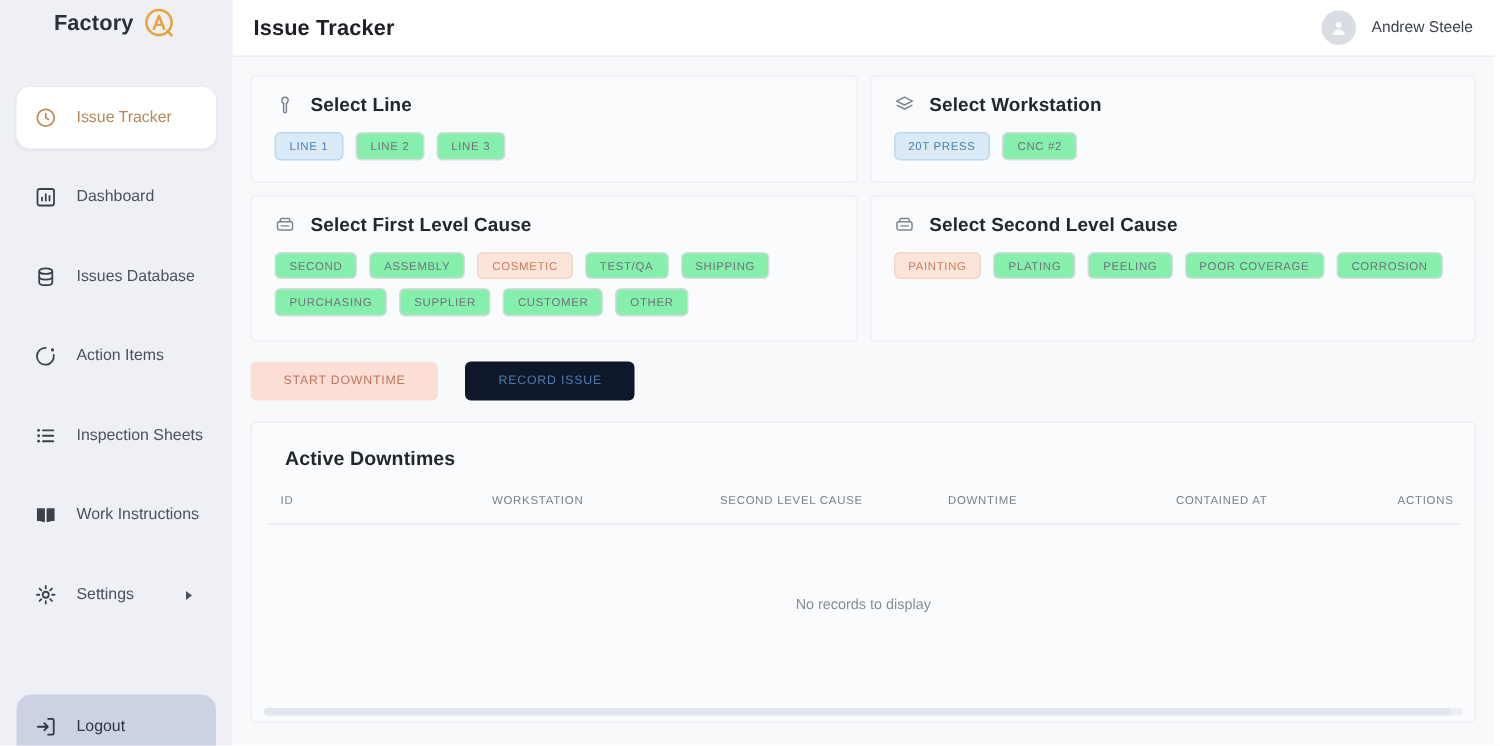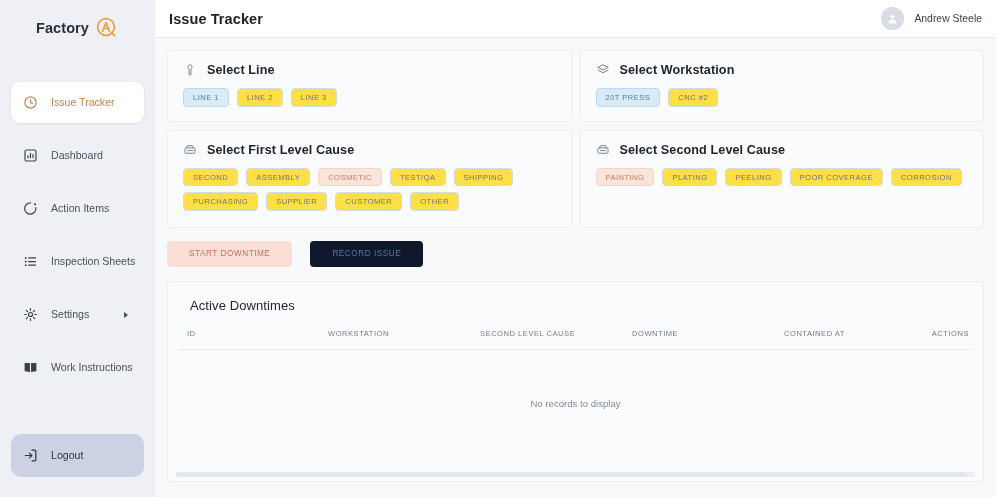--- a/index.html
+++ b/index.html
@@ -99,21 +99,21 @@
   }
   .card.cards-low { padding-bottom: 16px; }
   .card-head { display: flex; align-items: center; gap: 10px; margin-bottom: 11px; }
   .card-head .ic { width: 14px; height: 14px; color: #7c828d; display: block; flex: 0 0 14px; }
   .card-title { font-size: 12.6px; font-weight: 700; color: #22262e; letter-spacing: .1px; }
 
   .chips { display: flex; flex-wrap: wrap; gap: 6px 8px; }
   .chip {
     border: 1px solid #d6dae1;
     border-radius: 4px;
-    background: #fde047;
+    background: #86efac;
     color: #6d737d;
     font-size: 7.6px;
     letter-spacing: .45px;
     padding: 5px 9px 4px 9px;
     line-height: 1;
     cursor: pointer;
     white-space: nowrap;
   }
   .chip.sel-blue { background: #daeaf7; border-color: #bcd9ef; color: #4a7fae; }
   .chip.sel-orange { background: #fbe4da; border-color: #f6d3c4; color: #cc7d5b; }
@@ -132,21 +132,21 @@
   
   .panel {
     background: #fafbfc;
     border: 1px solid #edeff3;
     border-radius: 4px;
     height: 201px;
     display: flex; flex-direction: column;
     position: relative;
   }
   .panel-title {
-    font-size: 13px; font-weight: 400; color: #22262e;
+    font-size: 13px; font-weight: 700; color: #22262e;
     padding: 16px 0 0 22px; letter-spacing: .1px;
   }
   .tbl { margin: 16px 10px 0 10px; }
   .tbl-head {
     display: flex;
     border-bottom: 1px solid #e8eaef;
     padding-bottom: 11px;
   }
   .th {
     font-size: 7.6px; letter-spacing: .5px; color: #777d87;
@@ -201,20 +201,30 @@
       <div class="nav-item">
         <span class="ic">
           <svg viewBox="0 0 24 24" fill="none" stroke="currentColor" stroke-width="1.9">
             <rect x="3.2" y="3.2" width="17.6" height="17.6" rx="2.4"></rect>
             <path d="M8 15.5v-3.2M12 15.5V8.6M16 15.5v-5" stroke-linecap="round"></path>
           </svg>
         </span>
         <span class="nav-label">Dashboard</span>
       </div>
 
+      <div class="nav-item">
+        <span class="ic">
+          <svg viewBox="0 0 24 24" fill="none" stroke="currentColor" stroke-width="1.9">
+            <ellipse cx="12" cy="6" rx="7" ry="3"></ellipse>
+            <path d="M5 6v12c0 1.7 3.1 3 7 3s7-1.3 7-3V6"></path>
+            <path d="M5 12c0 1.7 3.1 3 7 3s7-1.3 7-3"></path>
+          </svg>
+        </span>
+        <span class="nav-label">Issues Database</span>
+      </div>
 
       <div class="nav-item">
         <span class="ic">
           <svg viewBox="0 0 24 24" fill="none" stroke="currentColor" stroke-width="1.9">
             <path d="M20.5 10.5A9 9 0 1 1 12 3" stroke-linecap="round"></path>
             <circle cx="19.2" cy="5.2" r="1.7" fill="currentColor" stroke="none"></circle>
           </svg>
         </span>
         <span class="nav-label">Action Items</span>
       </div>
@@ -226,37 +236,37 @@
             <circle cx="4.4" cy="6.2" r="1.5" fill="currentColor" stroke="none"></circle>
             <circle cx="4.4" cy="12" r="1.5" fill="currentColor" stroke="none"></circle>
             <circle cx="4.4" cy="17.8" r="1.5" fill="currentColor" stroke="none"></circle>
           </svg>
         </span>
         <span class="nav-label">Inspection Sheets</span>
       </div>
 
       <div class="nav-item">
         <span class="ic">
-          <svg viewBox="0 0 24 24" fill="none" stroke="currentColor" stroke-width="1.9">
-            <circle cx="12" cy="12" r="3.2"></circle>
-            <path d="M12 2.6v2.6M12 18.8v2.6M2.6 12h2.6M18.8 12h2.6M5.4 5.4l1.9 1.9M16.7 16.7l1.9 1.9M18.6 5.4l-1.9 1.9M7.3 16.7l-1.9 1.9" stroke-linecap="round"></path>
-          </svg>
-        </span>
-        <span class="nav-label">Settings</span>
-        <span class="nav-caret"></span>
-      </div>
-
-      <div class="nav-item">
-        <span class="ic">
           <svg viewBox="0 0 24 24" fill="currentColor">
             <path d="M2.6 4.6h7.5c.6 0 1 .4 1 1v13c0 .5-.6.9-1.1.7-1.9-.8-4.5-1.2-7.4-1.2V4.6z"></path>
             <path d="M21.4 4.6h-7.5c-.6 0-1 .4-1 1v13c0 .5.6.9 1.1.7 1.9-.8 4.5-1.2 7.4-1.2V4.6z"></path>
           </svg>
         </span>
         <span class="nav-label">Work Instructions</span>
+      </div>
+
+      <div class="nav-item">
+        <span class="ic">
+          <svg viewBox="0 0 24 24" fill="none" stroke="currentColor" stroke-width="1.9">
+            <circle cx="12" cy="12" r="3.2"></circle>
+            <path d="M12 2.6v2.6M12 18.8v2.6M2.6 12h2.6M18.8 12h2.6M5.4 5.4l1.9 1.9M16.7 16.7l1.9 1.9M18.6 5.4l-1.9 1.9M7.3 16.7l-1.9 1.9" stroke-linecap="round"></path>
+          </svg>
+        </span>
+        <span class="nav-label">Settings</span>
+        <span class="nav-caret"></span>
       </div>
 
       <div class="nav-item logout">
         <span class="ic">
           <svg viewBox="0 0 24 24" fill="none" stroke="currentColor" stroke-width="1.9">
             <path d="M14.5 3.5h4.3c.9 0 1.7.8 1.7 1.7v13.6c0 .9-.8 1.7-1.7 1.7h-4.3" stroke-linecap="round"></path>
             <path d="M10.4 8.2 14.2 12l-3.8 3.8M14 12H3.6" stroke-linecap="round" stroke-linejoin="round"></path>
           </svg>
         </span>
         <span class="nav-label">Logout</span>

